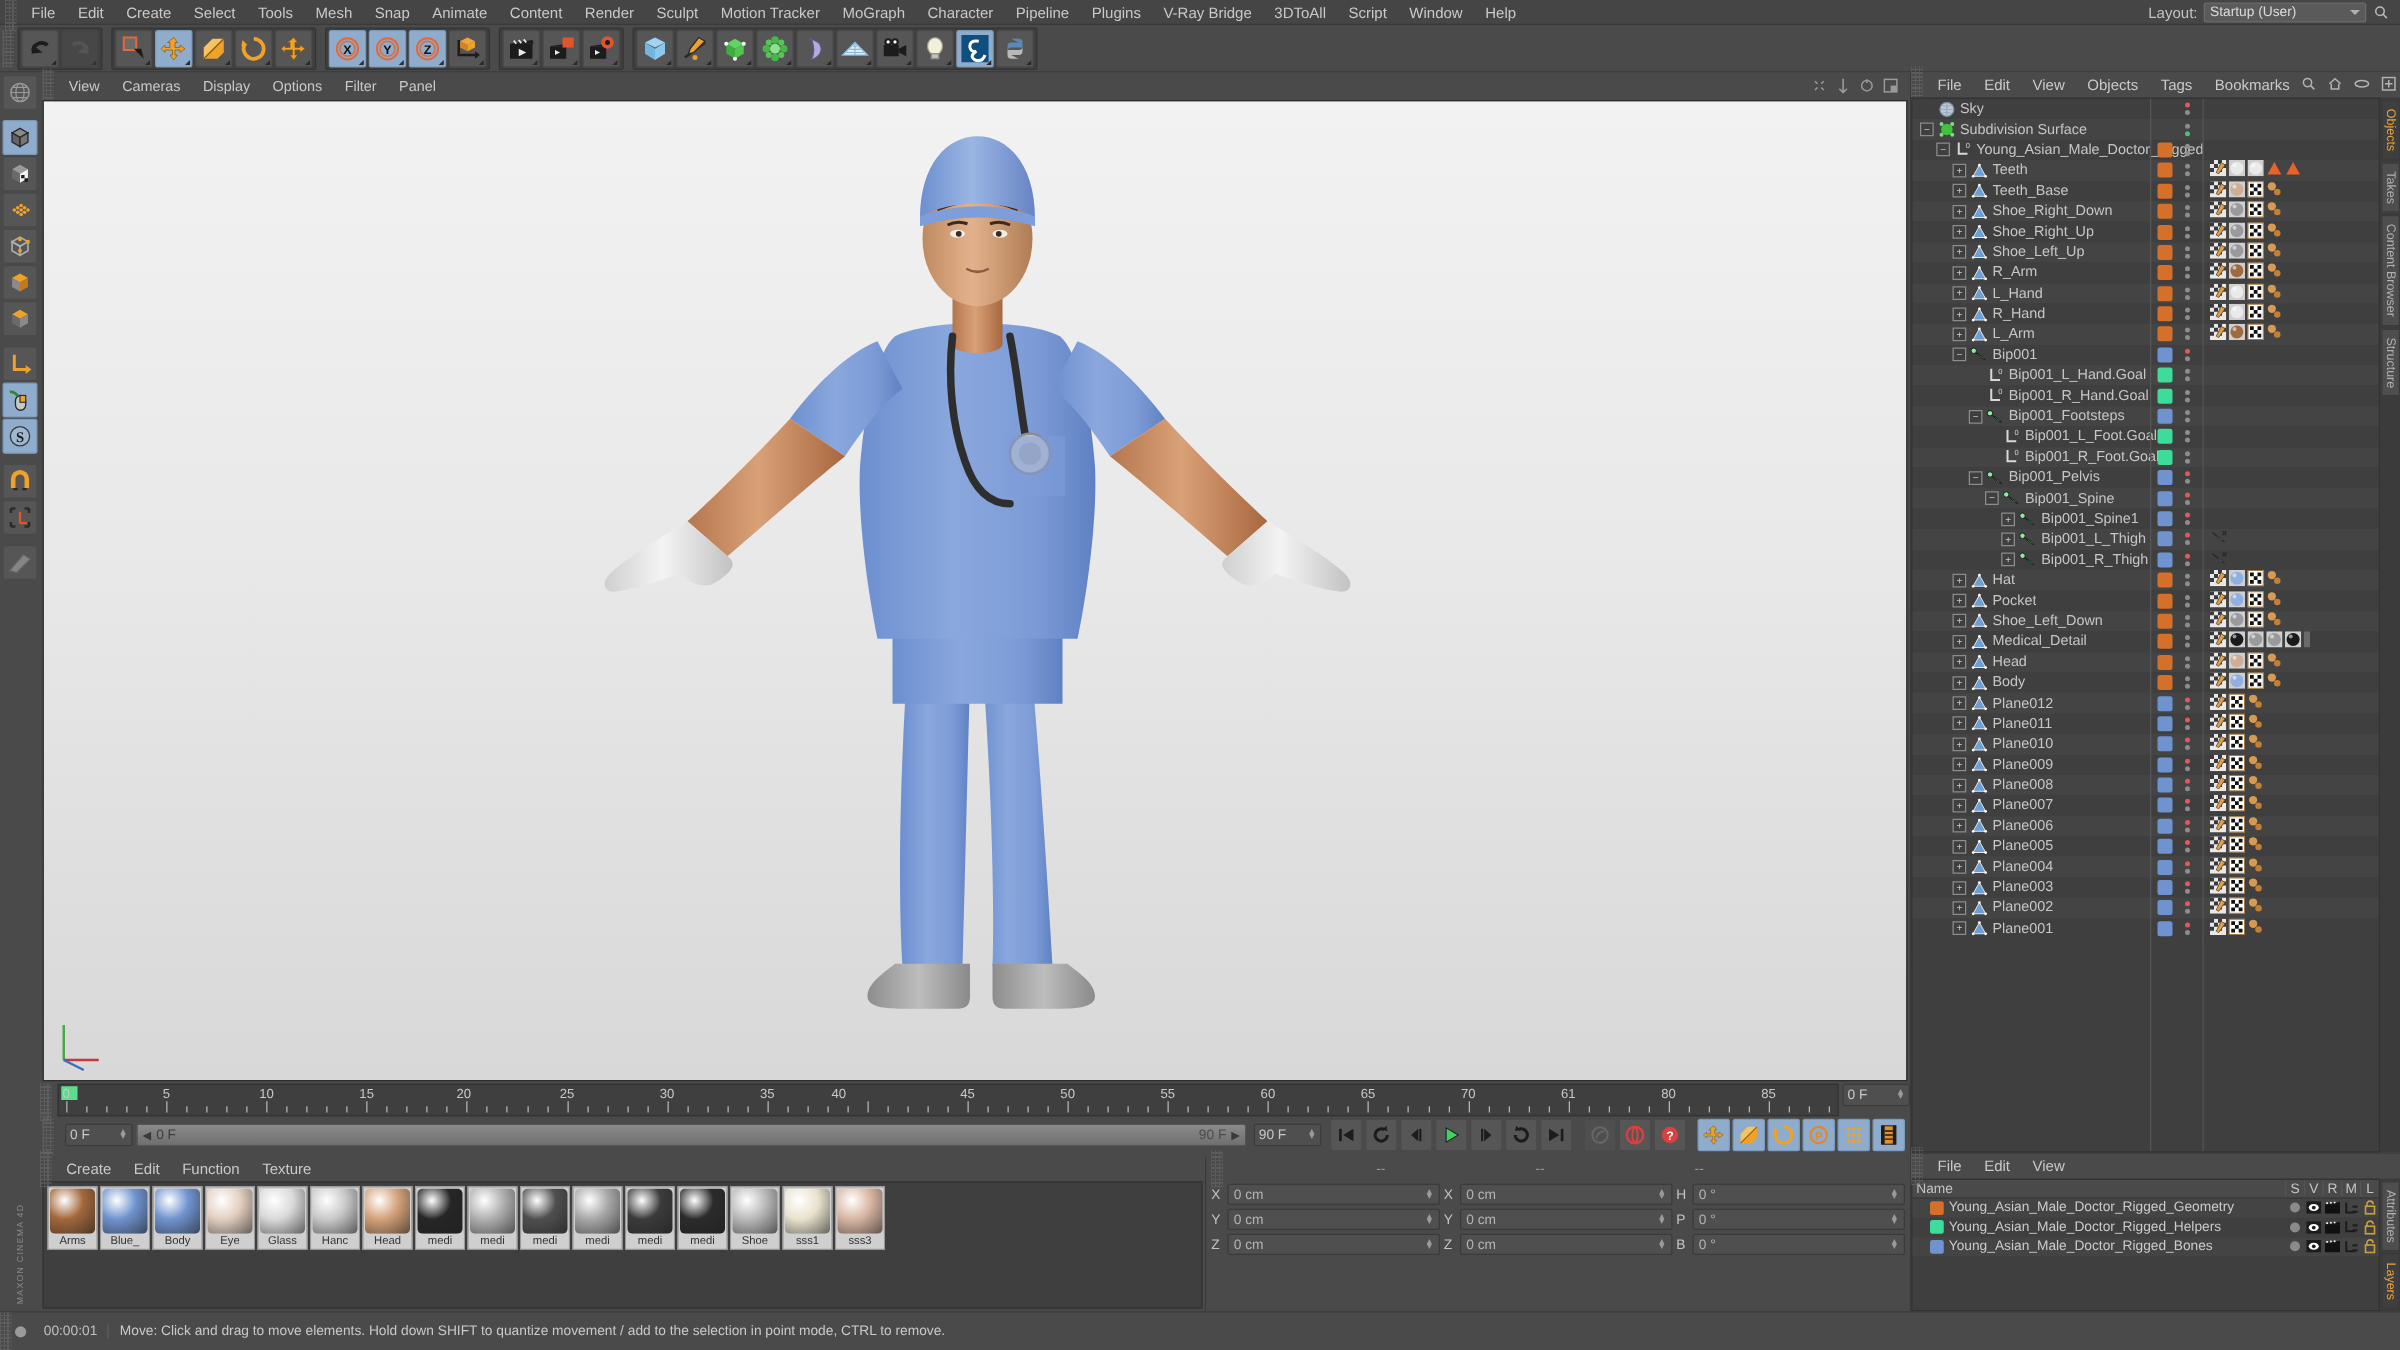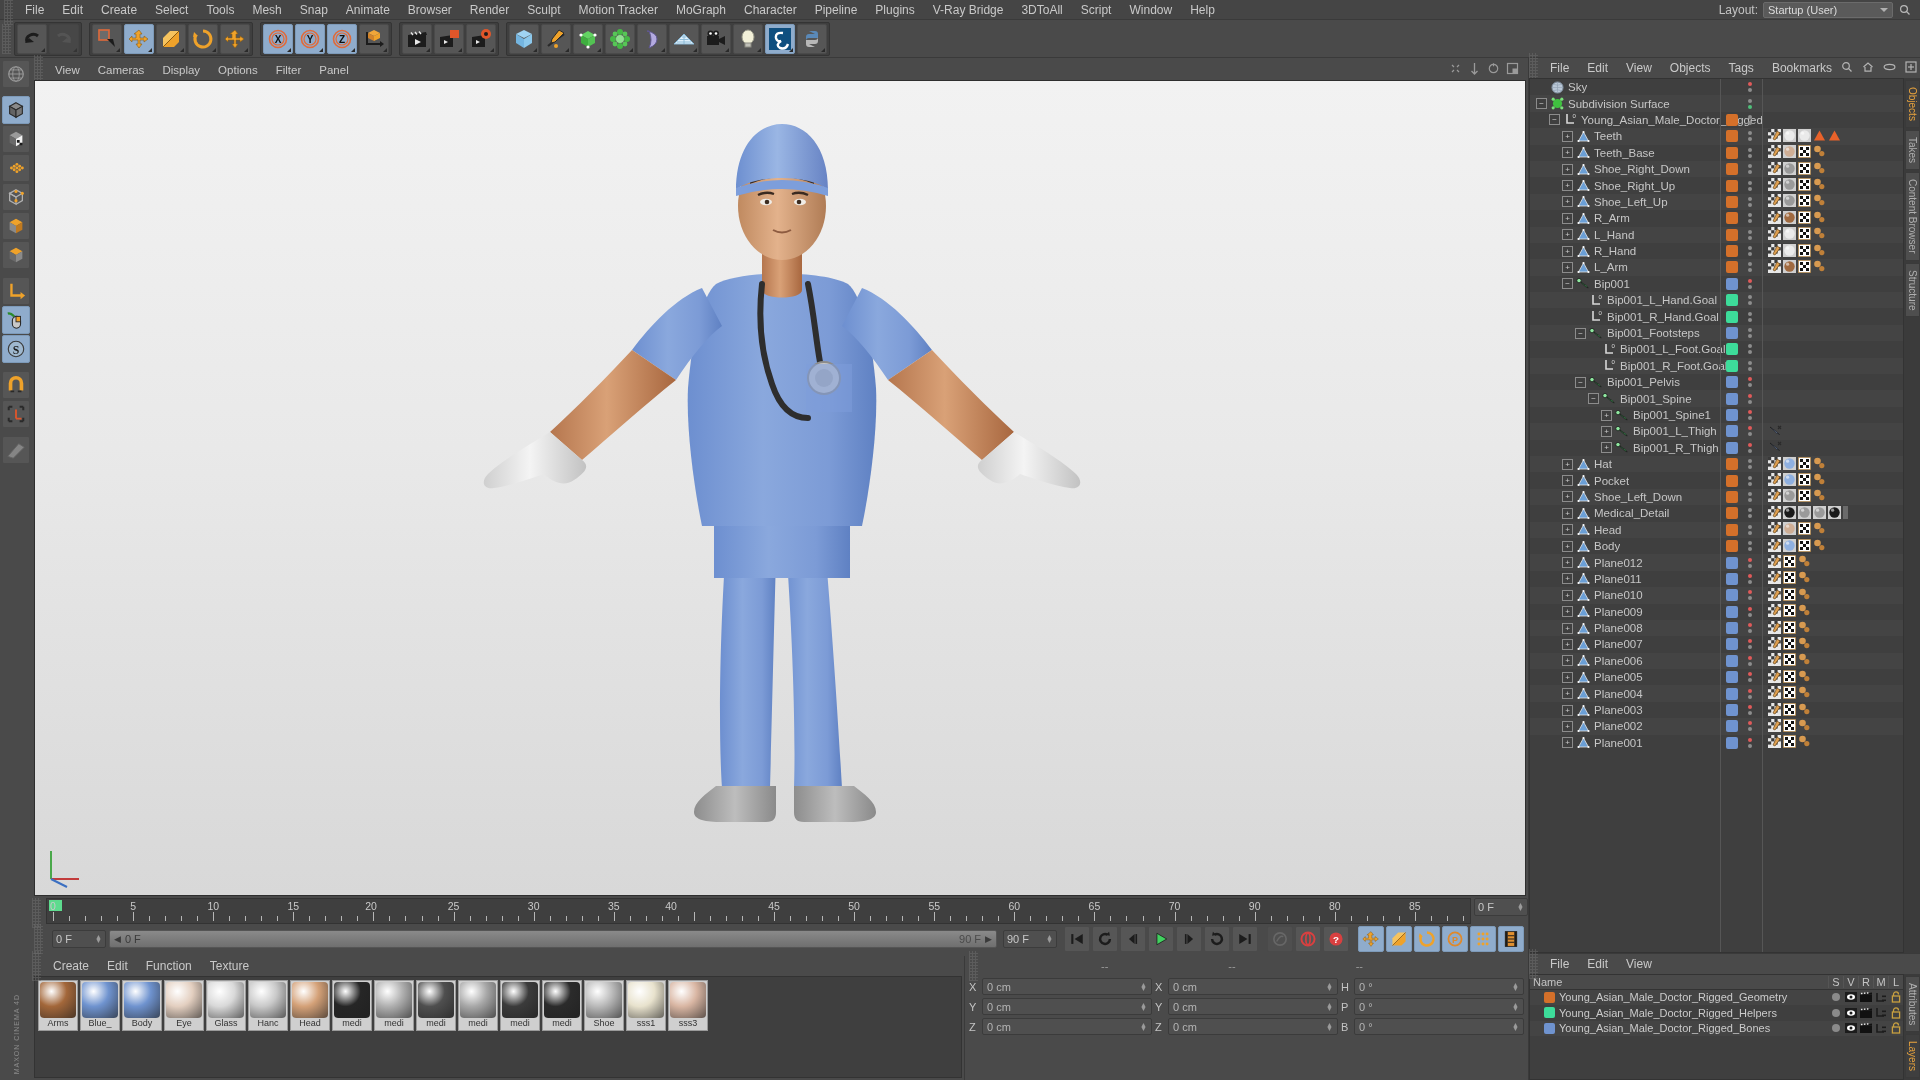--- a/index.html
+++ b/index.html
@@ -190,21 +190,21 @@
     <div class="grip"></div>
     <div id="menu-items" style="display:flex;align-items:center;">
         <div class="menu-item">File</div>
         <div class="menu-item">Edit</div>
         <div class="menu-item">Create</div>
         <div class="menu-item">Select</div>
         <div class="menu-item">Tools</div>
         <div class="menu-item">Mesh</div>
         <div class="menu-item">Snap</div>
         <div class="menu-item">Animate</div>
-        <div class="menu-item">Browser</div>
+        <div class="menu-item">Content</div>
         <div class="menu-item">Render</div>
         <div class="menu-item">Sculpt</div>
         <div class="menu-item">Motion Tracker</div>
         <div class="menu-item">MoGraph</div>
         <div class="menu-item">Character</div>
         <div class="menu-item">Pipeline</div>
         <div class="menu-item">Plugins</div>
         <div class="menu-item">V-Ray Bridge</div>
         <div class="menu-item">3DToAll</div>
         <div class="menu-item">Script</div>
@@ -687,21 +687,21 @@
               <div class="tick-label" style="left: 406.556px;">25</div>
               <div class="tick-label" style="left: 486.667px;">30</div>
               <div class="tick-label" style="left: 566.778px;">35</div>
               <div class="tick-label" style="left: 624px;">40</div>
               <div class="tick-label" style="left: 727px;">45</div>
               <div class="tick-label" style="left: 807.111px;">50</div>
               <div class="tick-label" style="left: 887.222px;">55</div>
               <div class="tick-label" style="left: 967.333px;">60</div>
               <div class="tick-label" style="left: 1047.44px;">65</div>
               <div class="tick-label" style="left: 1127.56px;">70</div>
-              <div class="tick-label" style="left: 1207.67px;">90</div>
+              <div class="tick-label" style="left: 1207.67px;">61</div>
               <div class="tick-label" style="left: 1287.78px;">80</div>
               <div class="tick-label" style="left: 1367.89px;">85</div>
               <div class="tick" style="left: 6px; height: 9px;"></div>
               <div class="tick" style="left: 22.0222px; height: 5px;"></div>
               <div class="tick" style="left: 38.0444px; height: 5px;"></div>
               <div class="tick" style="left: 54.0667px; height: 5px;"></div>
               <div class="tick" style="left: 70.0889px; height: 5px;"></div>
               <div class="tick" style="left: 86.1111px; height: 9px;"></div>
               <div class="tick" style="left: 102.133px; height: 5px;"></div>
               <div class="tick" style="left: 118.156px; height: 5px;"></div>
@@ -2857,13 +2857,19 @@
           </div>
           <div class="om-tabs" id="lm-tabs">
               <div class="om-tab">Attributes</div>
               <div class="om-tab sel">Layers</div>
             </div>
         </div>
       </div>
     </div>
   </div>
 
+  <div class="statusbar">
+    <div class="grip"></div>
+    <div class="statusdot"></div>
+    <div class="status-time">00:00:01</div>
+    <div class="status-msg">Move: Click and drag to move elements. Hold down SHIFT to quantize movement / add to the selection in point mode, CTRL to remove.</div>
+  </div>
 </div>
 
 </body></html>

